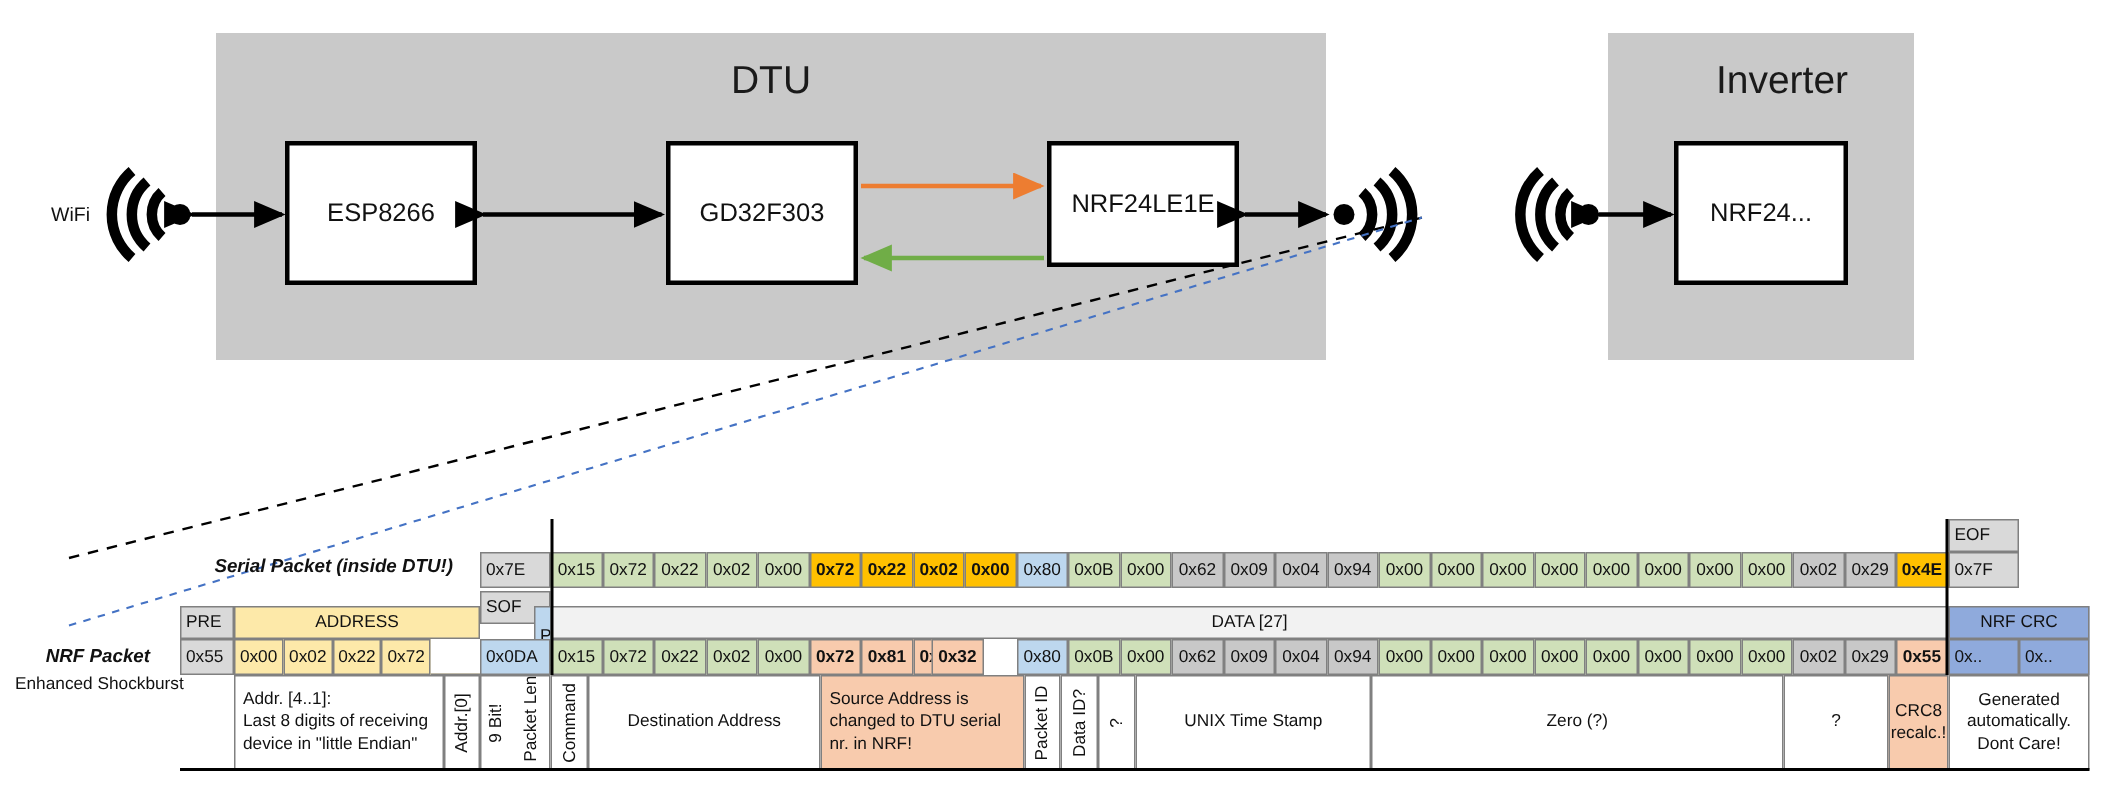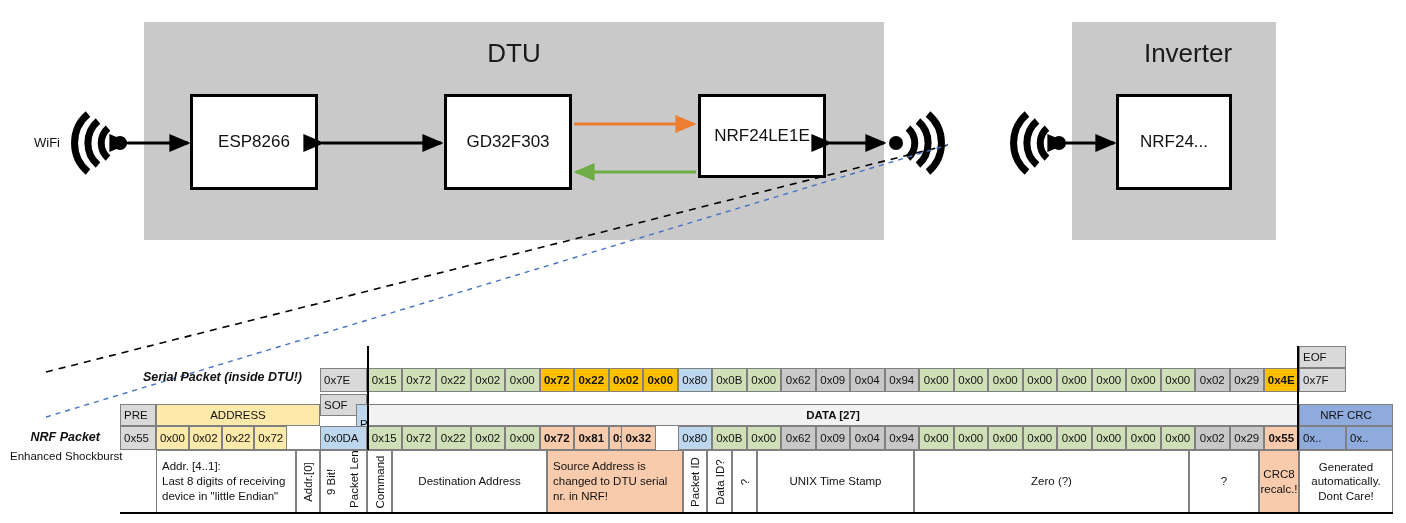--- a/index.html
+++ b/index.html
@@ -29,21 +29,21 @@
   .cell.lbl{justify-content:flex-start;padding-left:3px;}
   .hdr{background:#d9d9d9;}
   .grn{background:#cfe0b9;}
   .gry{background:#c8c8c8;}
   .ylw{background:#ffc000;font-weight:bold;}
   .yl2{background:#fde9a9;}
   .blu{background:#bdd7ee;}
   .nblu{background:#8faadc;}
   .sal{background:#f8cbad;}
   .salb{background:#f8cbad;font-weight:bold;}
-  .plain{background:#f2f2f2;border:1px solid #808080;font-weight:bold;}
+  .plain{background:#f2f2f2;border:1px solid #808080;}
   .desc{position:absolute;box-sizing:border-box;border:1px solid #808080;
        background:#ffffff;font-size:11.5px;color:#111;
        display:flex;align-items:center;justify-content:center;
        text-align:center;line-height:1.28;padding:2px;overflow:hidden;}
   .desc.left{justify-content:flex-start;text-align:left;padding-left:5px;}
   .desc.sal{background:#f8cbad;}
   .vert{position:absolute;box-sizing:border-box;border:1px solid #808080;
        background:#ffffff;overflow:hidden;}
   .vert > span{position:absolute;left:50%;top:50%;
        transform:translate(-50%,-50%) rotate(-90deg);

